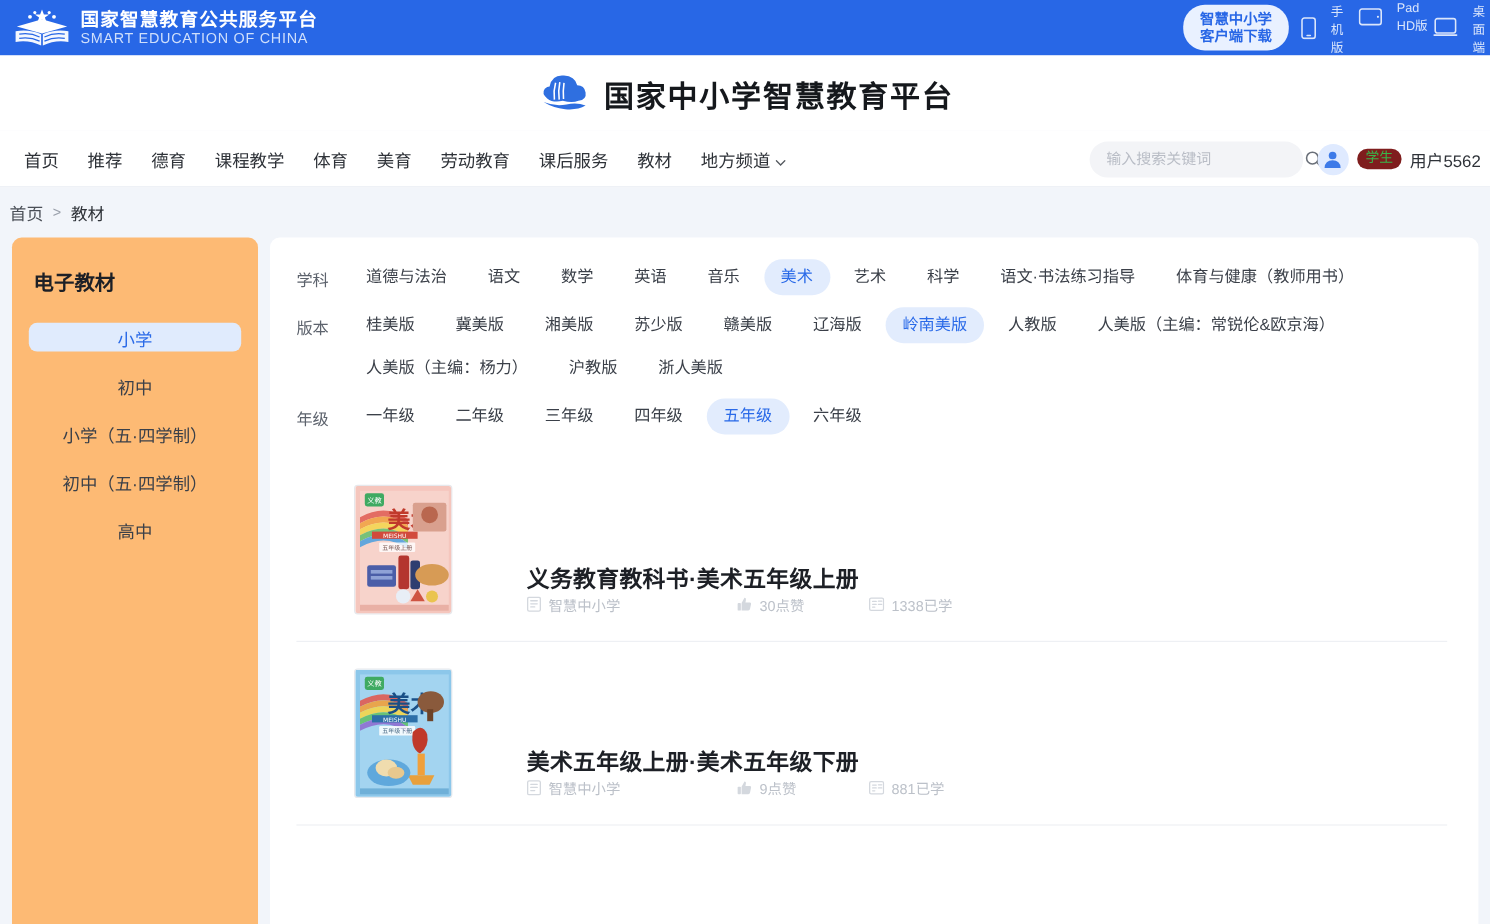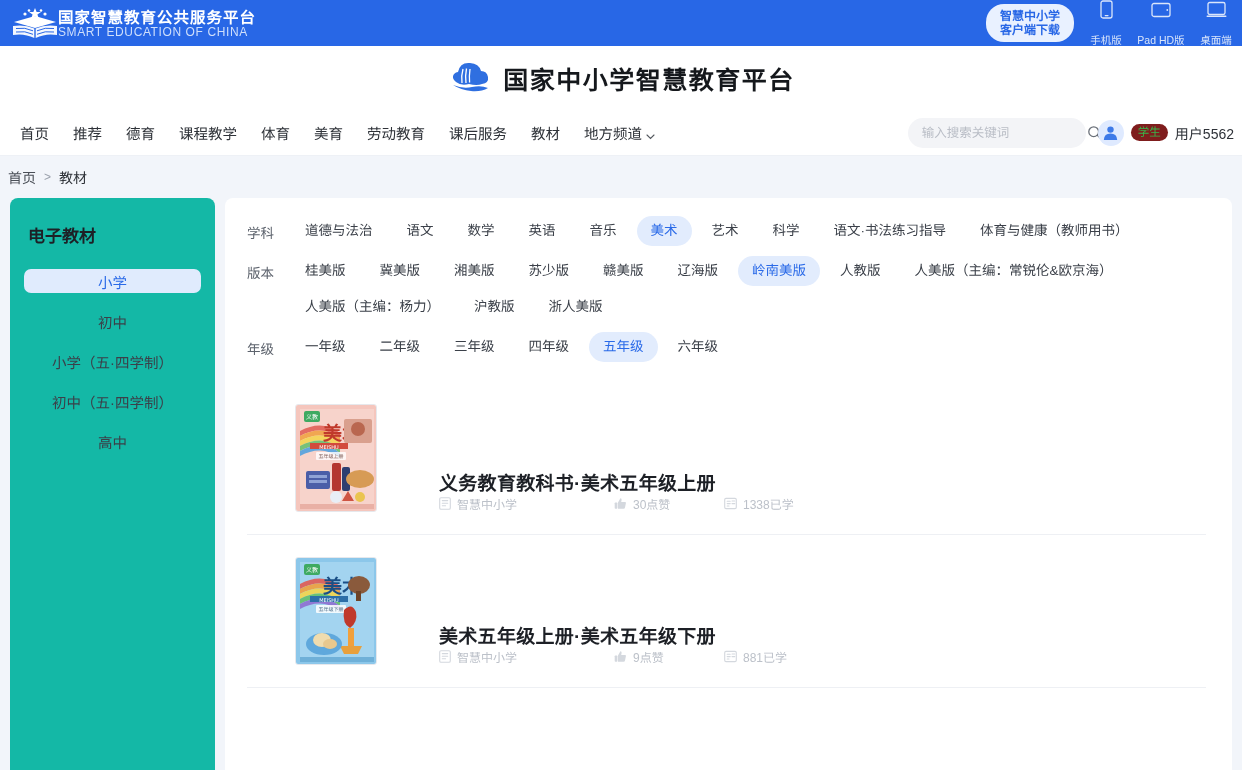--- a/index.html
+++ b/index.html
@@ -10,40 +10,40 @@
     overflow: hidden;
   }
 
   
   .topbar {
     height: 46px; width: 100%;
     background: #2867e6;
     display: flex; align-items: center;
     position: relative;
   }
-  .gov-logo { display: flex; align-items: center; padding-left: 12px; }
+  .gov-logo { display: flex; align-items: center; padding-left: 12px; gap: 9px; }
   .gov-emblem { width: 46px; height: 34px; position: relative; flex: none; }
   .gov-text-cn { color: #ffffff; font-size: 15.5px; font-weight: bold; letter-spacing: 1.0px; line-height: 17px; }
   .gov-text-en { color: #cfdffb; font-size: 12px; letter-spacing: 0.6px; line-height: 12px; }
 
   .topbar-right {
     position: absolute; right: 0; top: 0; height: 46px;
     display: flex; align-items: center; gap: 10px; padding-right: 4px;
   }
   .client-dl {
     background: #e9f1ff; color: #2867e6;
     border-radius: 18px;
     font-size: 12px; font-weight: bold;
     line-height: 14px; text-align: center;
     padding: 5px 14px; cursor: pointer;
     white-space: nowrap;
   }
   .devices { display: flex; align-items: flex-start; gap: 4px; }
   .device {
-    display: flex; flex-direction: column; align-items: center;
+    display: flex; align-items: center;
     color: #d9e5fb; font-size: 10.5px; cursor: pointer; width: 44px;
     gap: 12px;
   }
   .device.wide { width: 58px; }
   .dev-ico { height: 20px; display: flex; align-items: center; justify-content: center; }
   .dev-ico svg { display: block; }
 
   
   .brandband {
     height: 63px; background: #ffffff;
@@ -111,21 +111,21 @@
   
   .content {
     display: flex; gap: 10px;
     padding: 0 10px;
     height: calc(770px - 46px - 63px - 47px - 42px);
   }
 
   
   .sidebar {
     width: 205px; flex: none;
-    background: #14b8a6; border-radius: 8px 8px 0 0;
+    background: #fdba74; border-radius: 8px 8px 0 0;
     padding: 18px 14px;
   }
   .sidebar-title {
     font-size: 17px; font-weight: bold; color: #1d2026;
     padding: 6px 4px 0 4px; margin-bottom: 22px;
   }
   .stage-item {
     height: 24px; display: flex; align-items: center; justify-content: center;
     font-size: 14.5px; color: #3b4049; border-radius: 7px;
     cursor: pointer; margin-bottom: 16px;

